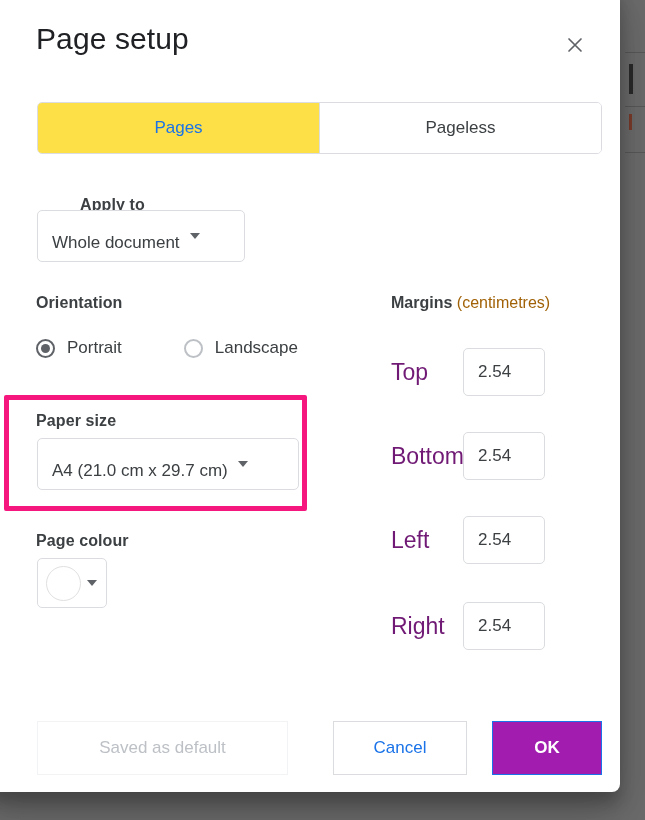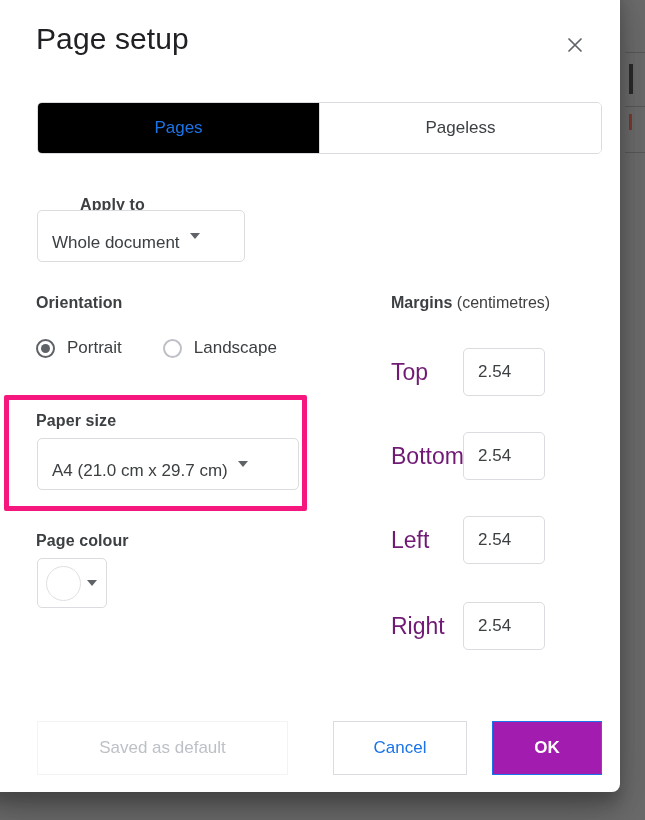--- a/index.html
+++ b/index.html
@@ -93,21 +93,21 @@
     display: flex;
     align-items: center;
     justify-content: center;
     font-size: 17px;
     color: #3c4043;
     cursor: pointer;
     background: #fff;
     box-sizing: border-box;
   }
   .tab.active {
-    background: #000000;
+    background: #fde047;
     color: #1a73e8;
     text-align: right;
   }
   .tab.active + .tab {
     border-left: 1px solid #dadce0;
   }
 
   
   .sec-label {
     position: absolute;
@@ -221,21 +221,21 @@
   
   .margins-head {
     position: absolute;
     left: 405px;
     top: 308px;
     font-size: 16px;
     color: #3c4043;
     white-space: nowrap;
   }
   .margins-head b { font-weight: 700; }
-  .margins-head span { color: #404040; font-weight: 400; }
+  .margins-head span { color: #a16207; font-weight: 400; }
 
   .margin-row {
     position: absolute;
     left: 405px;
     width: 215px;
     height: 48px;
     display: flex;
     align-items: center;
   }
   .margin-label {
@@ -331,21 +331,21 @@
   </div>
 
   <div class="sec-label" style="left:50px;top:210px;margin-left:44px;">Apply to</div>
   <div class="dropdown" style="left:51px;top:224px;width:208px;height:52px;">
     <span class="dd-text">Whole document</span>
     <span class="dd-arrow"></span>
   </div>
 
   <div class="sec-label" style="left:50px;top:308px;">Orientation</div>
   <div class="radio-row">
-    <div class="radio-item checked" style="margin-right:41px;">
+    <div class="radio-item checked" style="margin-right:62px;">
       <span class="radio-ring">
           <span class="radio-dot"></span>
         </span>
       <span class="radio-label">Portrait</span>
     </div>
     <div class="radio-item">
       <span class="radio-ring">
           <span class="radio-dot"></span>
         </span>
       <span class="radio-label">Landscape</span>

